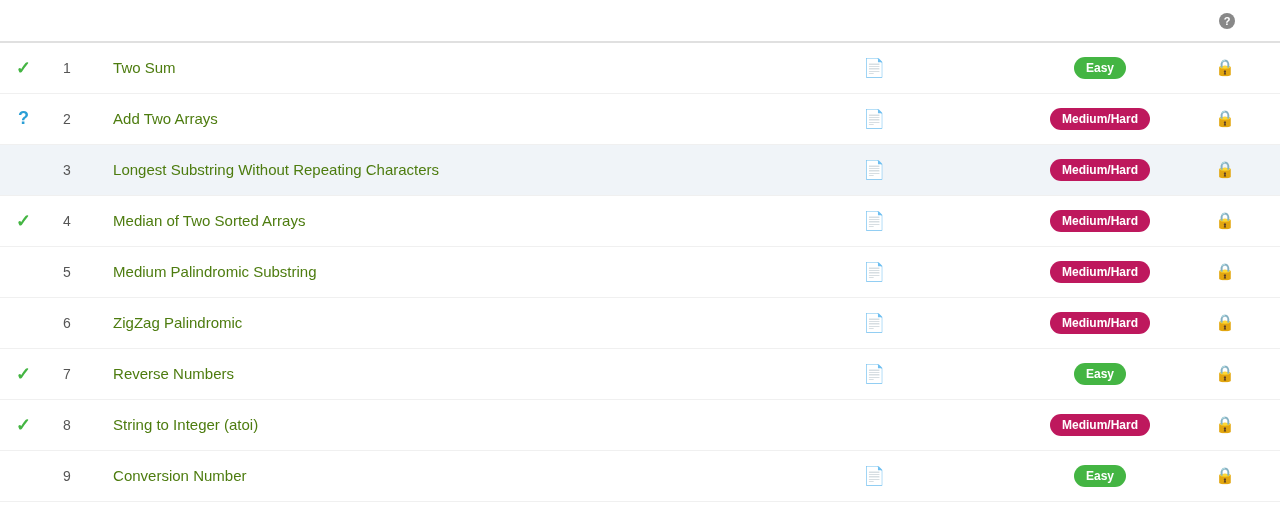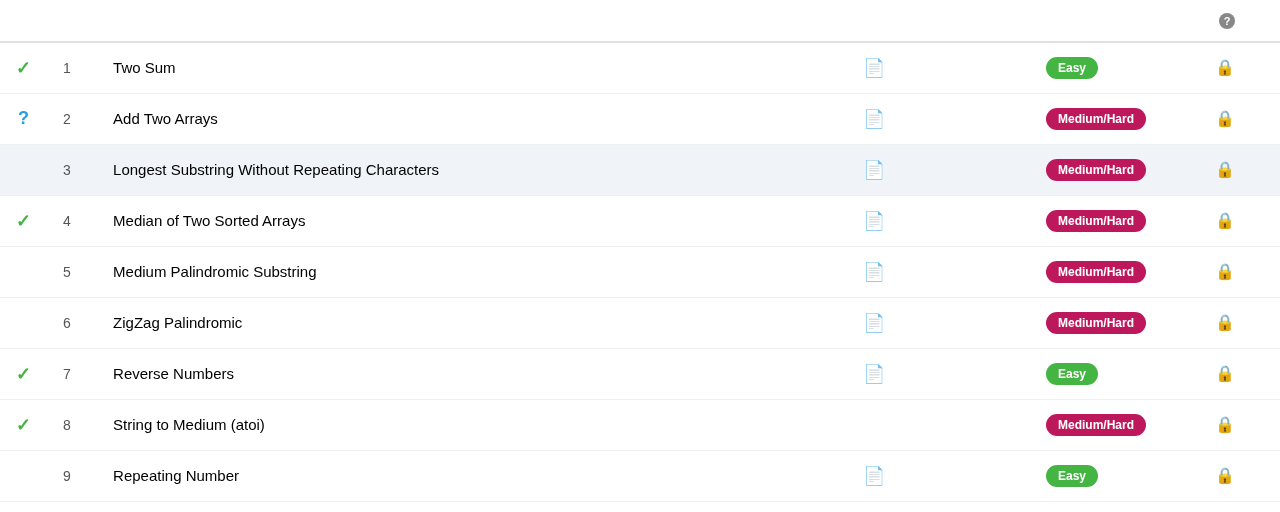--- a/index.html
+++ b/index.html
@@ -37,34 +37,35 @@
     .status-cell {
       width: 40px;
       text-align: center;
     }
     .num-cell {
       width: 50px;
       color: #555;
       font-size: 14px;
     }
     .title-cell a {
-      color: #000000;
+      color: #4d7c0f;
       text-decoration: none;
       font-size: 15px;
     }
     .solution-cell {
       text-align: center;
       width: 90px;
     }
     .acceptance-cell {
       text-align: center;
       width: 110px;
       color: #888;
     }
     .difficulty-cell {
+      text-align: center;
       width: 140px;
       text-decoration: underline;
     }
     .frequency-cell {
       text-align: center;
       width: 110px;
     }
     .badge {
       display: inline-block;
       padding: 4px 12px;
@@ -185,29 +186,29 @@
         <td class="num-cell">7</td>
         <td class="title-cell"><a href="#">Reverse Numbers</a></td>
         <td class="solution-cell"><span class="doc-icon">📄</span></td>
         <td class="acceptance-cell"></td>
         <td class="difficulty-cell"><span class="badge badge-easy">Easy</span></td>
         <td class="frequency-cell"><span class="lock-icon">🔒</span></td>
       </tr>
       <tr>
         <td class="status-cell"><span class="check-icon">✓</span></td>
         <td class="num-cell">8</td>
-        <td class="title-cell"><a href="#">String to Medium (atoi)</a></td>
+        <td class="title-cell"><a href="#">String to Integer (atoi)</a></td>
         <td class="solution-cell"></td>
         <td class="acceptance-cell"></td>
         <td class="difficulty-cell"><span class="badge badge-medium-hard">Medium/Hard</span></td>
         <td class="frequency-cell"><span class="lock-icon">🔒</span></td>
       </tr>
       <tr>
         <td class="status-cell"></td>
         <td class="num-cell">9</td>
-        <td class="title-cell"><a href="#">Repeating Number</a></td>
+        <td class="title-cell"><a href="#">Conversion Number</a></td>
         <td class="solution-cell"><span class="doc-icon">📄</span></td>
         <td class="acceptance-cell"></td>
         <td class="difficulty-cell"><span class="badge badge-easy">Easy</span></td>
         <td class="frequency-cell"><span class="lock-icon">🔒</span></td>
       </tr>
     </tbody>
 </table>
 
 </body></html>

